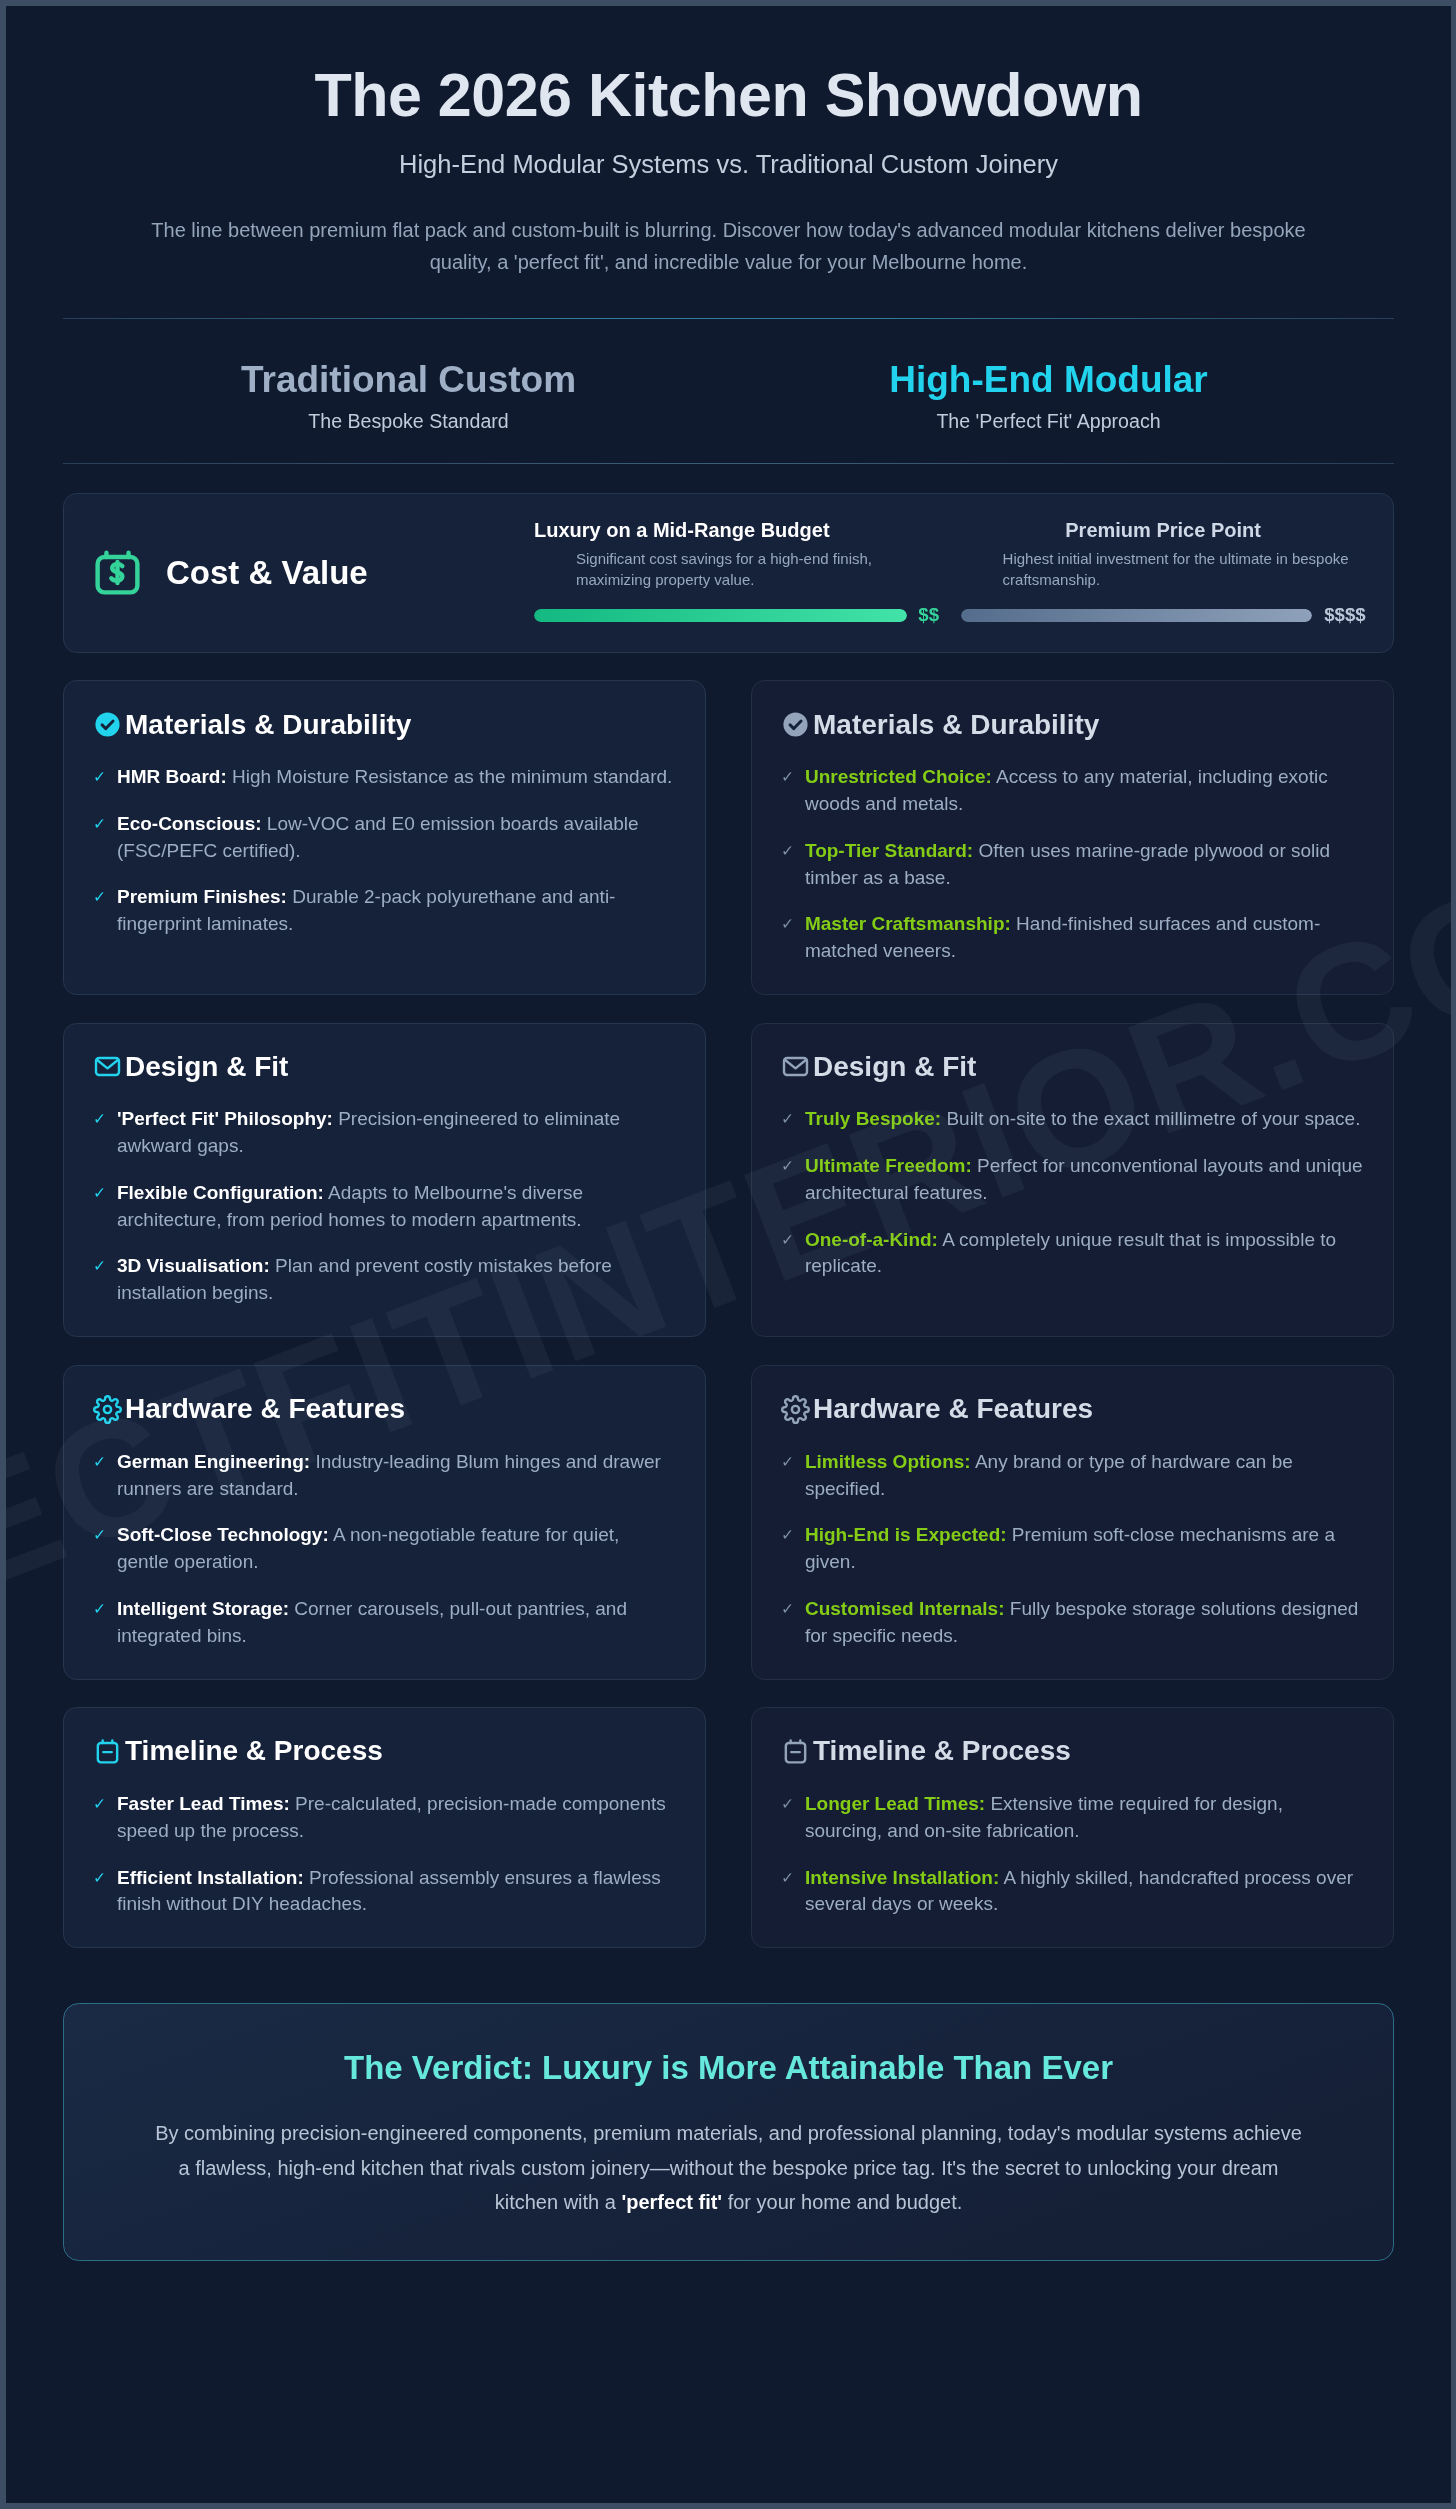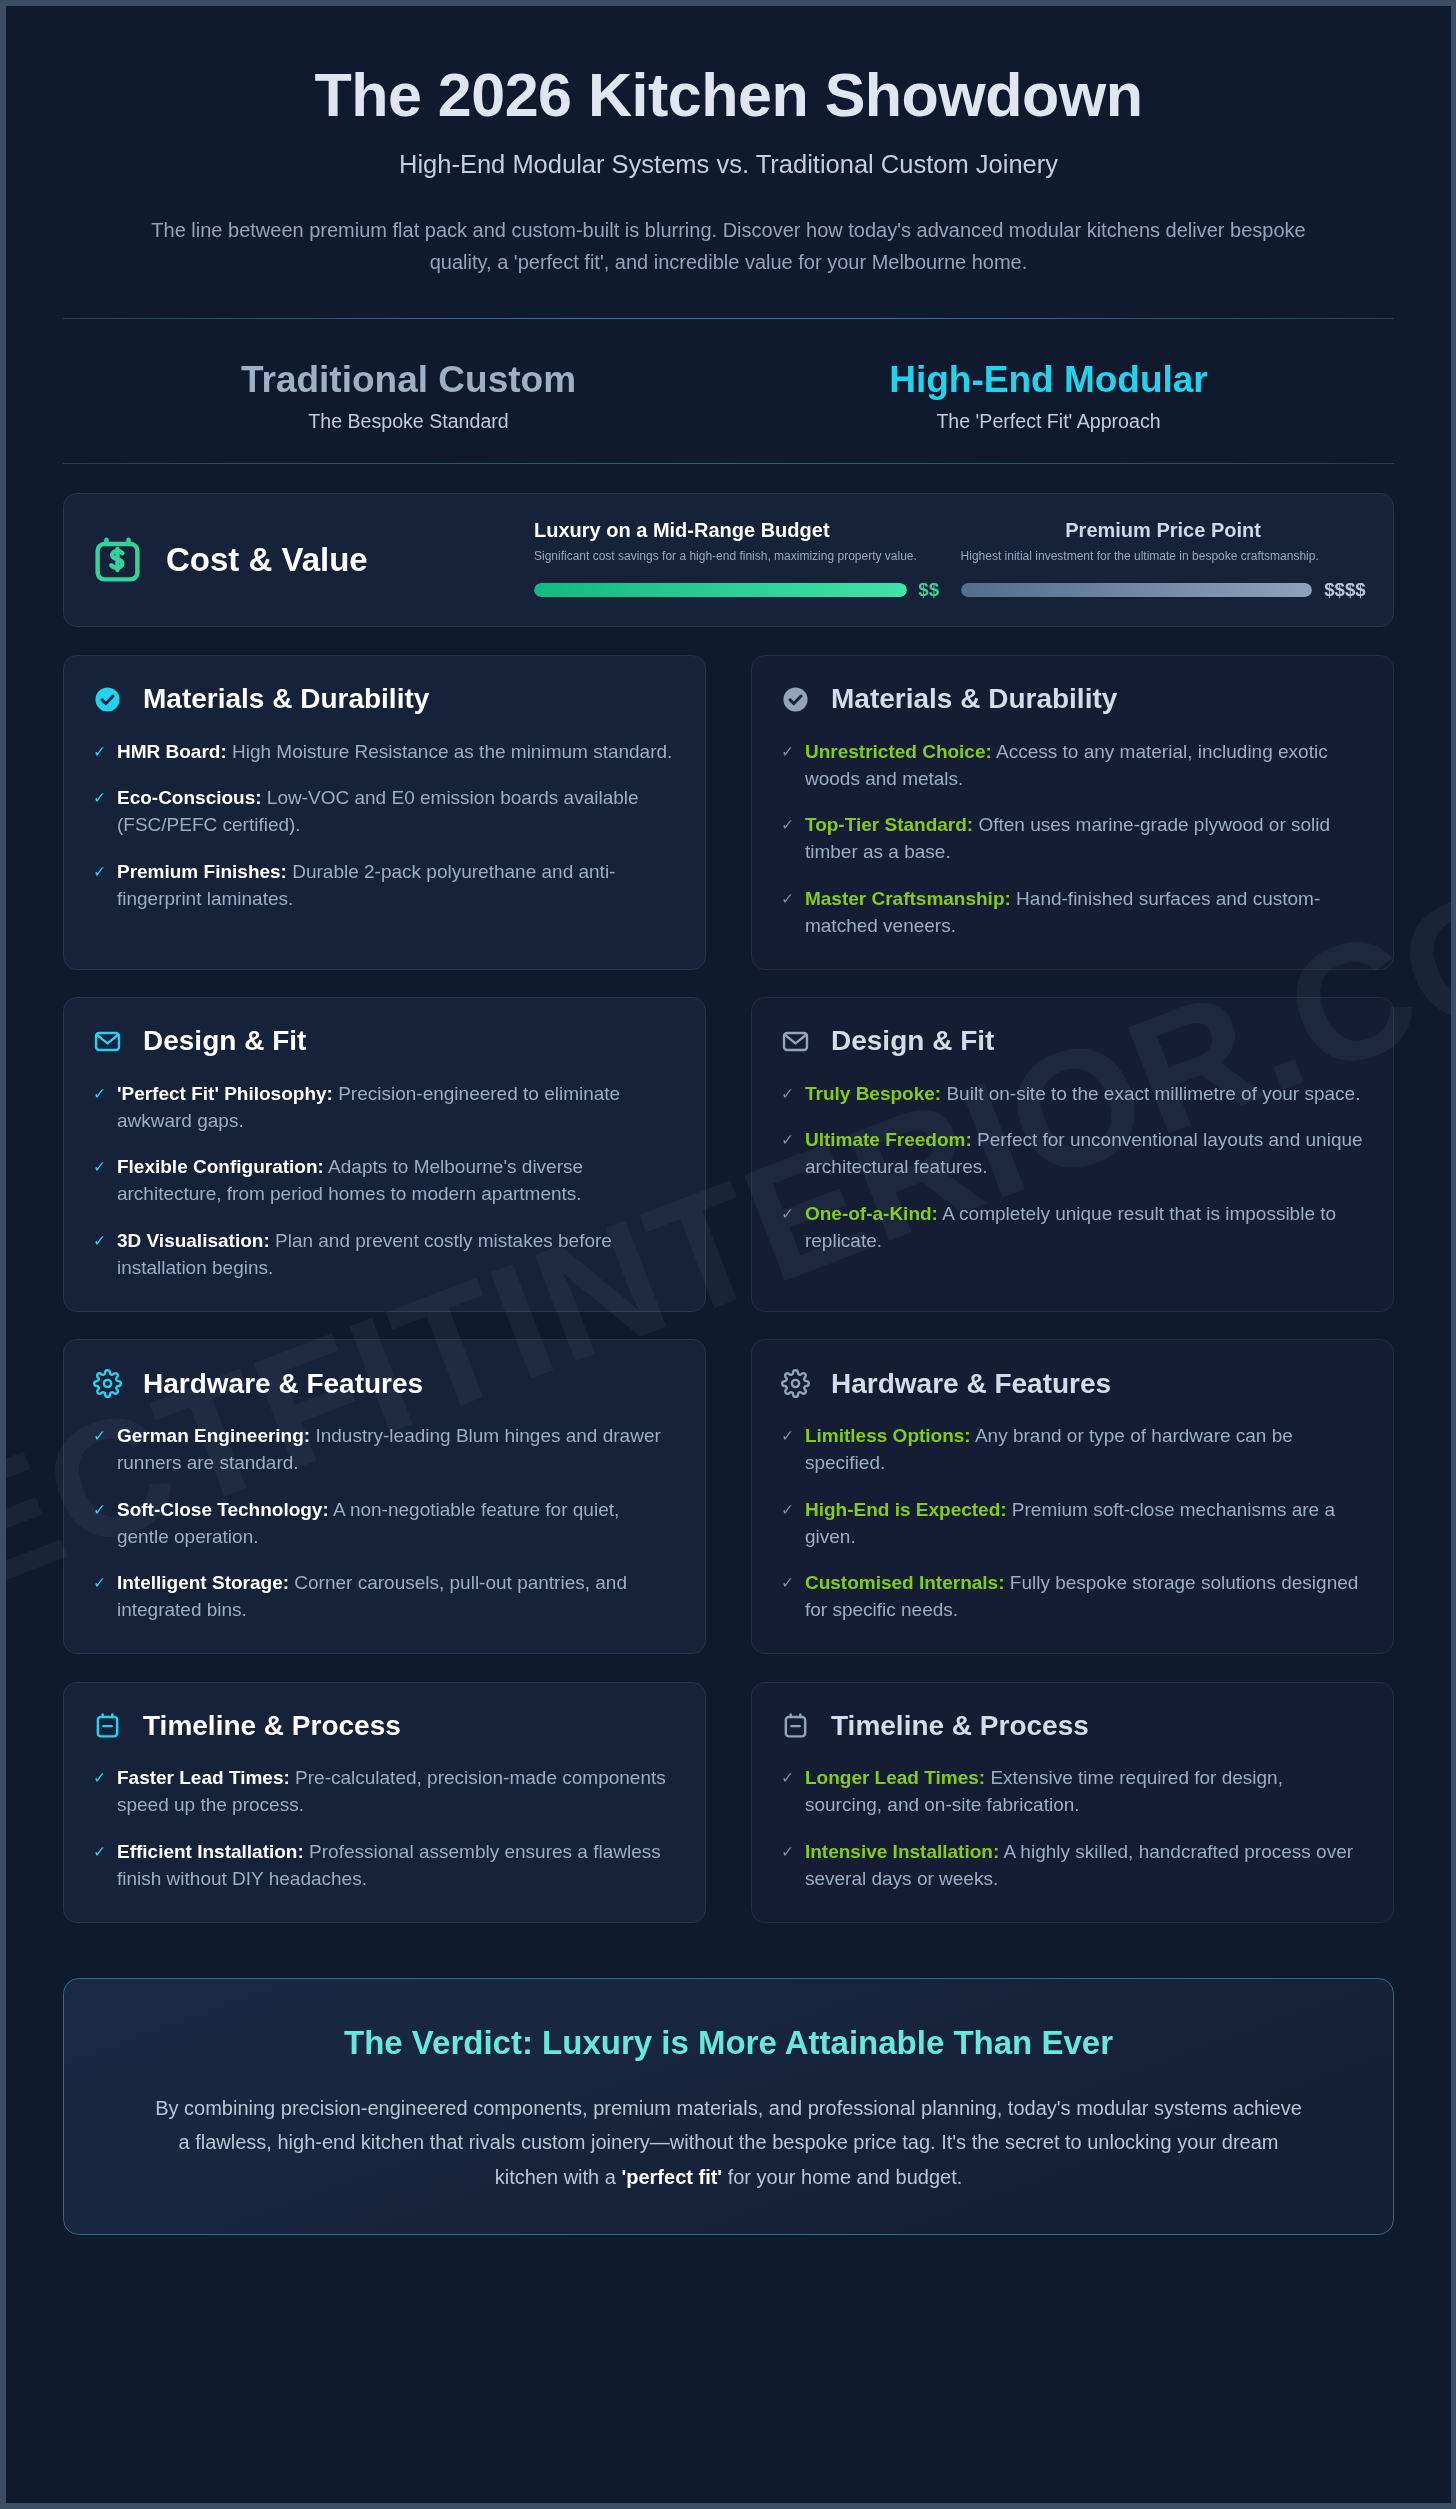--- a/index.html
+++ b/index.html
@@ -121,23 +121,24 @@
   }
   .cost-pane { flex: 1; min-width: 0; }
   .cost-h {
     font-size: 20px;
     font-weight: 700;
     color: #ffffff;
     margin-bottom: 5.9px;
   }
   .cost-h.muted { color: #cfd8e6; text-align: center; }
   .cost-p {
-    font-size: 12px;
+    font-size: 15px;
     line-height: 1.42;
     color: #97a8bf;
+    margin-left: 42px;
   }
   .bar-row {
     display: flex;
     align-items: center;
     gap: 11.8px;
     margin-top: 13.7px;
   }
   .bar-track {
     flex: 1;
     height: 13.7px;
@@ -168,21 +169,21 @@
   .card {
     background: #16213a;
     border: 1px solid #26364f;
     border-radius: 13.7px;
     padding: 27.4px 29px 29px 29px;
   }
   .card.custom { background: #141d33; border-color: #232f46; }
   .card-head {
     display: flex;
     align-items: center;
-    gap: 21px;
+    gap: 3px;
     margin-bottom: 23.5px;
   }
   .card-title {
     font-size: 28px;
     font-weight: 800;
     color: #ffffff;
   }
   .card.custom .card-title { color: #d4dce8; }
   .bullets { list-style: none; }
   .bullets li {

